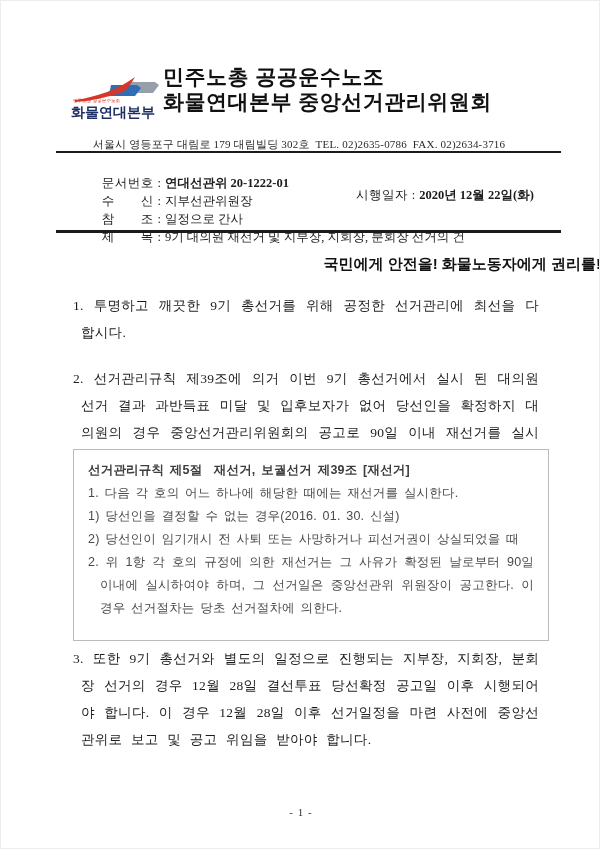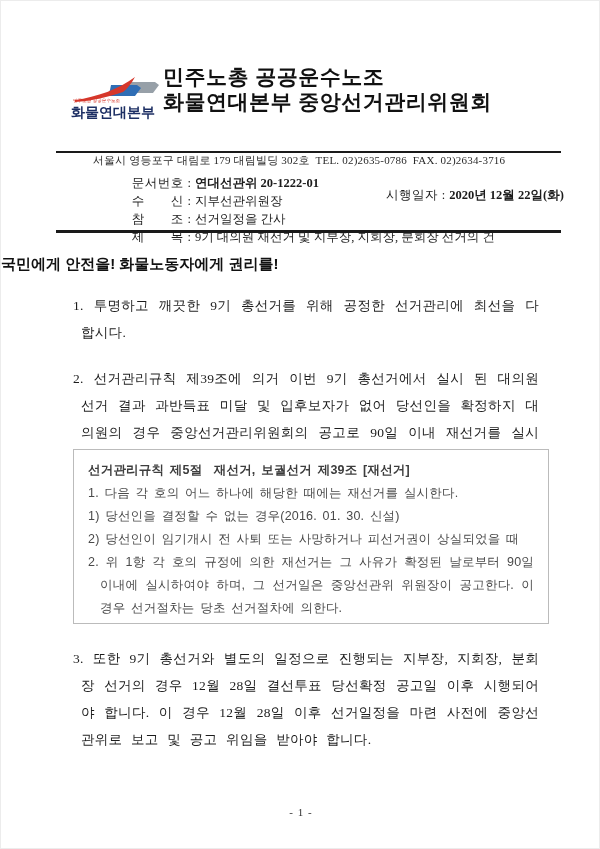--- a/index.html
+++ b/index.html
@@ -10,52 +10,52 @@
   }
   
   .logo{position:absolute;left:66px;top:74px;width:94px;height:46px;}
   .title-block{
     position:absolute;left:162px;top:63px;width:420px;
     font-family:"Liberation Sans","DejaVu Sans",sans-serif;
     font-weight:bold;font-size:21px;line-height:25px;color:#111111;
     letter-spacing:0.5px;white-space:nowrap;
   }
   .address{
-    position:absolute;left:0;top:152px;width:596px;text-align:center;
+    position:absolute;left:0;top:136px;width:596px;text-align:center;
     font-size:11px;color:#2a2a2a;white-space:pre;letter-spacing:0.2px;
   }
   .rule{position:absolute;left:55px;width:505px;height:2px;background:#1a1a1a;}
   .rule1{top:150px;}
   .rule2{top:229px;height:2.5px;}
   
   .meta{position:absolute;left:82px;top:155px;width:480px;font-size:12.5px;}
   .meta-row{position:relative;height:18px;line-height:18px;white-space:pre;}
-  .meta-label{letter-spacing:0.5px;margin-left:30px;}
+  .meta-label{letter-spacing:0.5px;}
   .meta-value-bold{font-weight:bold;}
   .meta-date{position:absolute;left:248px;top:12px;white-space:pre;}
   
   .slogan{
-    position:absolute;left:0;top:254px;width:600px;text-align:left;
+    position:absolute;left:0;top:254px;width:600px;text-align:right;
     font-family:"Liberation Sans","DejaVu Sans",sans-serif;
     font-weight:bold;font-size:15px;color:#111111;
   }
   .para{
     position:absolute;left:72px;width:466px;
     font-size:13.5px;line-height:27px;text-align:justify;
     word-spacing:5px;letter-spacing:0.3px;
     padding-left:8px;text-indent:-8px;box-sizing:border-box;
   }
   .para1{top:291px;}
   .para2{top:364px;}
   .para3{top:644px;}
   
   .rule-box{
     position:absolute;left:72px;top:448px;width:476px;box-sizing:border-box;
     border:1px solid #bbbbbb;background:#ffffff;
-    padding:9px 14px 3px 14px;
+    padding:9px 14px 20px 14px;
     font-family:"Liberation Sans","DejaVu Sans",sans-serif;
     font-size:12.5px;line-height:23px;color:#4a4a4a;
     letter-spacing:0.2px;word-spacing:2px;
   }
   .rule-box-title{font-weight:bold;white-space:pre-wrap;color:#3d3d3d;}
   .rule-box-line{padding-left:12px;text-indent:-12px;text-align:justify;}
   
   .footer{
     position:absolute;left:0;top:805px;width:600px;text-align:center;
     font-size:11px;color:#333333;letter-spacing:1px;
@@ -87,21 +87,21 @@
     <div class="meta-row">
       <span class="meta-label">문서번호 : </span><span class="meta-value-bold">연대선관위 20-1222-01</span>
       <span class="meta-date">
         <span class="meta-label">시행일자 : </span><span class="meta-value-bold">2020년 12월 22일(화)</span>
       </span>
     </div>
     <div class="meta-row">
       <span class="meta-label">수　　신 : </span><span>지부선관위원장</span>
     </div>
     <div class="meta-row">
-      <span class="meta-label">참　　조 : </span><span>선거일정을 간사</span>
+      <span class="meta-label">참　　조 : </span><span>일정으로 간사</span>
     </div>
     <div class="meta-row">
       <span class="meta-label">제　　목 : </span><span>9기 대의원 재선거 및 지부장, 지회장, 분회장 선거의 건</span>
     </div>
   </div>
 
   <div class="rule rule2"></div>
 
   <div class="slogan">국민에게 안전을! 화물노동자에게 권리를!</div>
 

